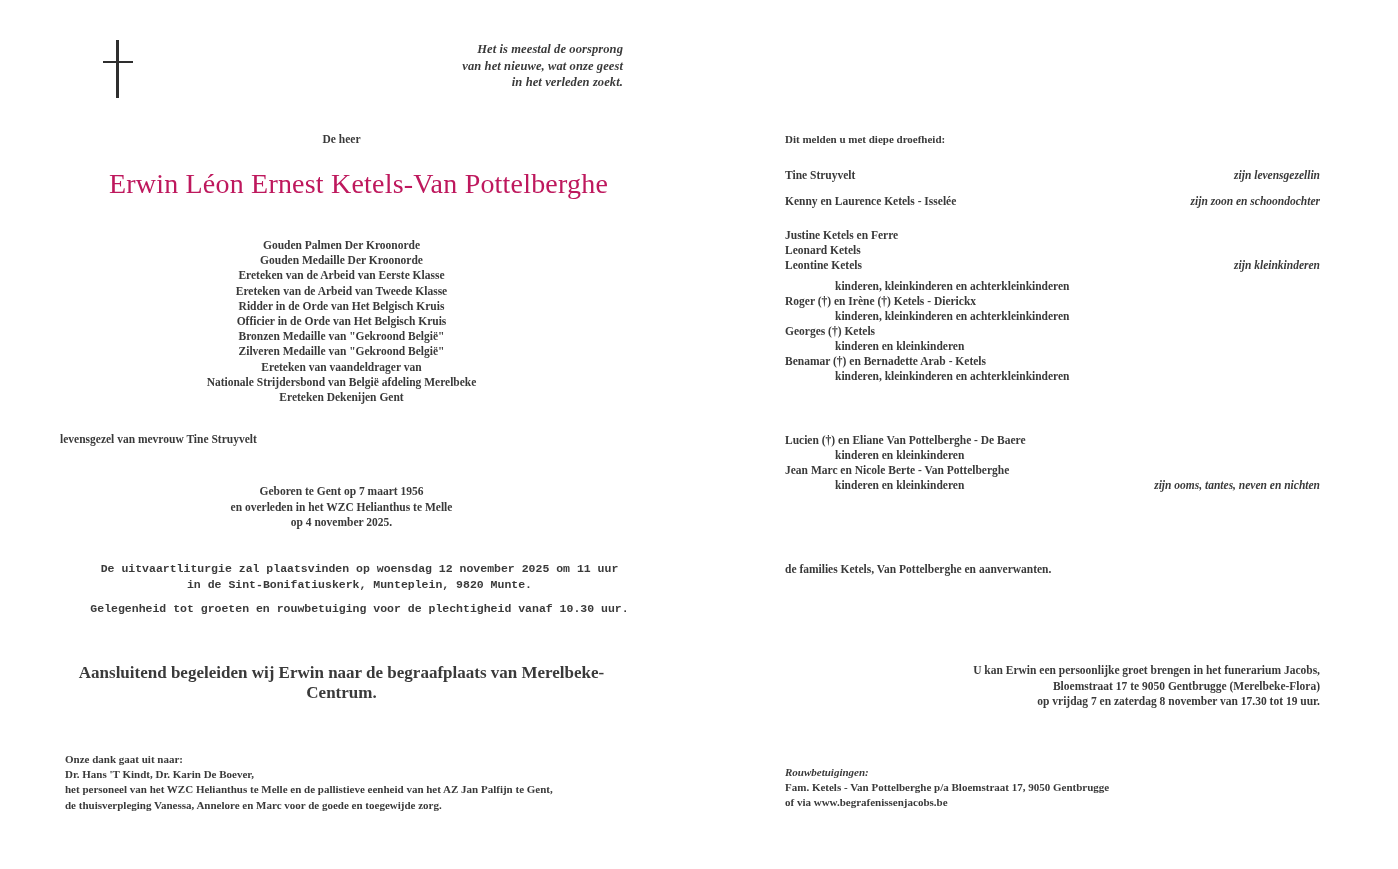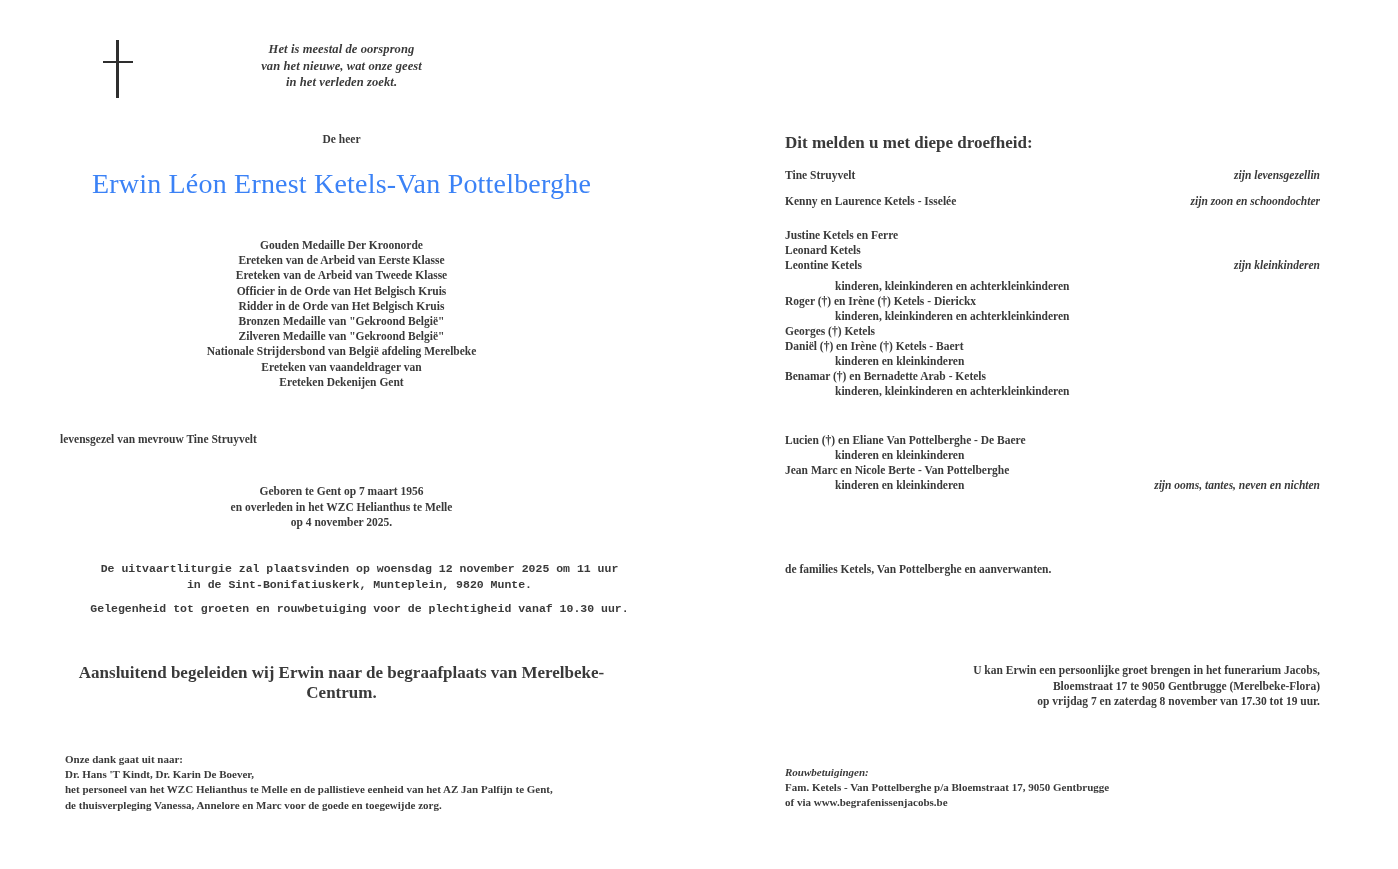--- a/index.html
+++ b/index.html
@@ -62,45 +62,45 @@
     height: 869px;
   }
 
   .abs { position: absolute; }
 
   
   .epigraph {
     left: 0;
     top: 41px;
     width: 563px;
-    text-align: center;
+    text-align: right;
     font-style: italic;
     font-weight: bold;
     font-size: 12.5px;
     line-height: 16.5px;
     letter-spacing: .1px;
   }
   .deheer {
     left: 0;
     top: 133px;
     width: 563px;
     text-align: center;
     font-size: 11.5px;
     font-weight: bold;
   }
   .fullname {
-    left: 0;
+    left: 17px;
     top: 167px;
     width: 563px;
     text-align: center;
     font-size: 28px;
     line-height: 34px;
     font-weight: normal;
     letter-spacing: .2px;
-    color: #3b82f6;
+    color: #be185d;
   }
   .honors {
     left: 0;
     top: 238px;
     width: 563px;
     text-align: center;
     font-size: 11.5px;
     line-height: 15.2px;
     font-weight: bold;
   }
@@ -147,21 +147,21 @@
     text-align: left;
     font-size: 11px;
     line-height: 15.2px;
     font-weight: bold;
   }
 
   
   .announce {
     left: 10px;
     top: 133px;
-    font-size: 17px;
+    font-size: 11px;
     font-weight: bold;
   }
 
   .rel-block { position: absolute; left: 10px; width: 535px; }
   .rel-row {
     position: relative;
     min-height: 15px;
     line-height: 15px;
     font-size: 11.5px;
     font-weight: bold;
@@ -219,29 +219,30 @@
       <div>Het is meestal de oorsprong</div>
       <div>van het nieuwe, wat onze geest</div>
       <div>in het verleden zoekt.</div>
     </div>
 
     <div class="abs deheer">De heer</div>
 
     <div class="abs fullname">Erwin Léon Ernest Ketels-Van Pottelberghe</div>
 
     <div class="abs honors">
+      <div>Gouden Palmen Der Kroonorde</div>
       <div>Gouden Medaille Der Kroonorde</div>
       <div>Ereteken van de Arbeid van Eerste Klasse</div>
       <div>Ereteken van de Arbeid van Tweede Klasse</div>
+      <div>Ridder in de Orde van Het Belgisch Kruis</div>
       <div>Officier in de Orde van Het Belgisch Kruis</div>
-      <div>Ridder in de Orde van Het Belgisch Kruis</div>
       <div>Bronzen Medaille van "Gekroond België"</div>
       <div>Zilveren Medaille van "Gekroond België"</div>
+      <div>Ereteken van vaandeldrager van</div>
       <div>Nationale Strijdersbond van België afdeling Merelbeke</div>
-      <div>Ereteken van vaandeldrager van</div>
       <div>Ereteken Dekenijen Gent</div>
     </div>
 
     <div class="abs partner-line">levensgezel van mevrouw Tine Struyvelt</div>
 
     <div class="abs birthdeath">
       <div>Geboren te Gent op 7 maart 1956</div>
       <div>en overleden in het WZC Helianthus te Melle</div>
       <div>op 4 november 2025.</div>
     </div>
@@ -301,23 +302,20 @@
       </div>
       <div class="rel-row">
         <span class="nm">Roger (†) en Irène (†) Ketels - Dierickx</span>
       </div>
       <div class="rel-row sub">
         <span class="nm">kinderen, kleinkinderen en achterkleinkinderen</span>
       </div>
       <div class="rel-row">
         <span class="nm">Georges (†) Ketels</span>
       </div>
-      <div class="rel-row">
-        <span class="nm">Daniël (†) en Irène (†) Ketels - Baert</span>
-      </div>
       <div class="rel-row sub">
         <span class="nm">kinderen en kleinkinderen</span>
       </div>
       <div class="rel-row">
         <span class="nm">Benamar (†) en Bernadette Arab - Ketels</span>
       </div>
       <div class="rel-row sub">
         <span class="nm">kinderen, kleinkinderen en achterkleinkinderen</span>
       </div>
     </div>

